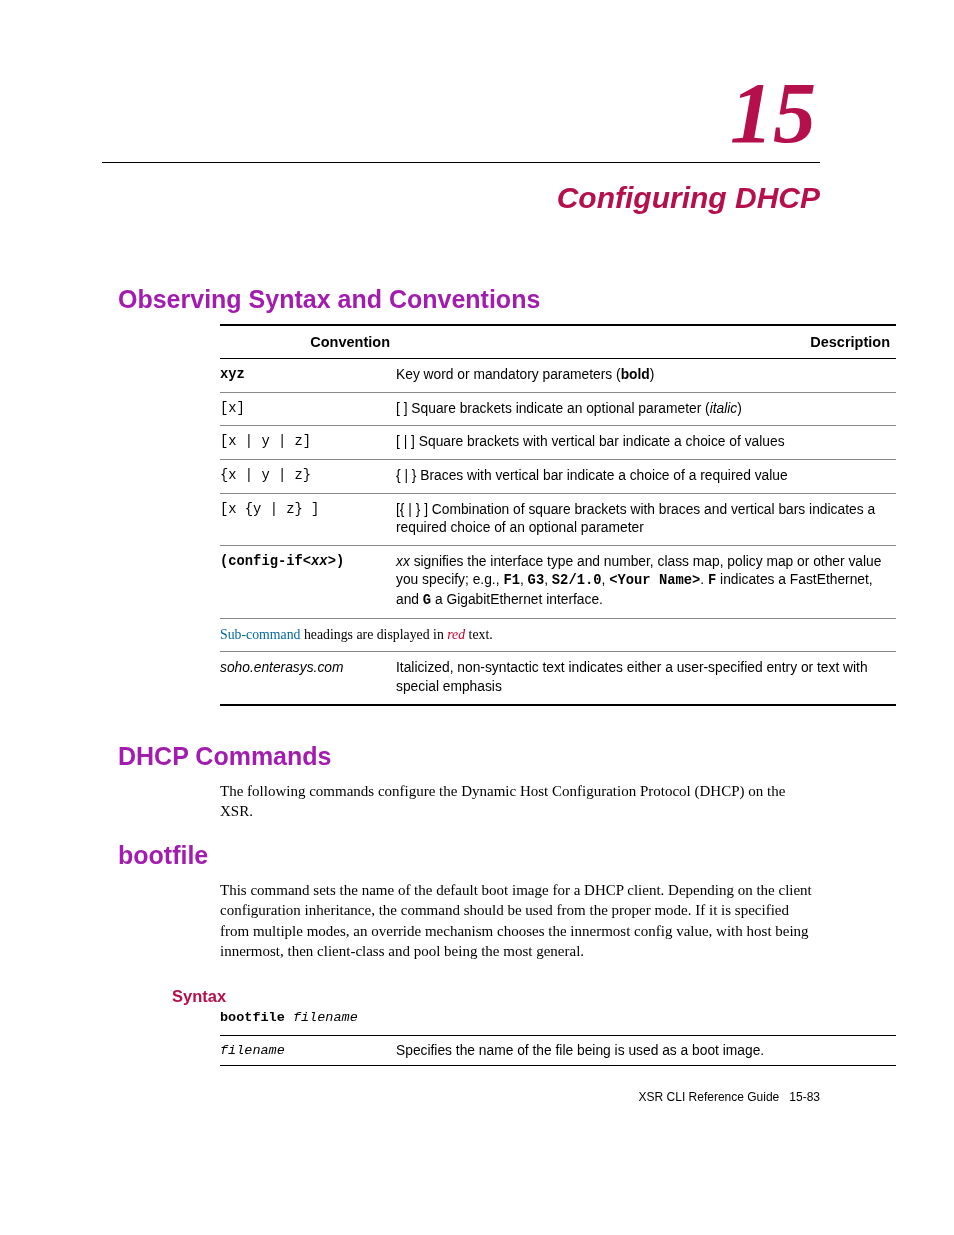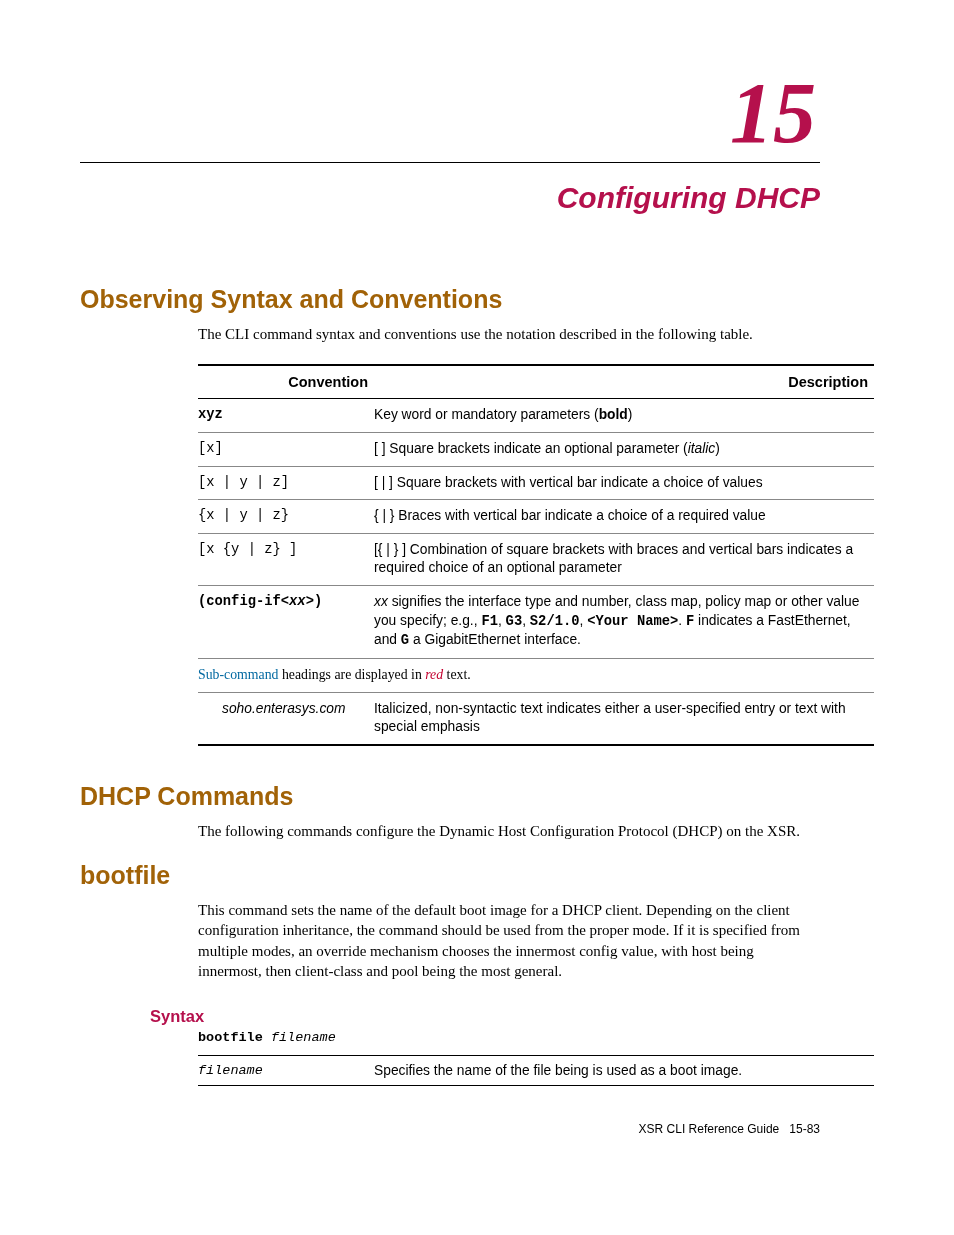--- a/index.html
+++ b/index.html
@@ -7,21 +7,21 @@
     padding: 0;
     background: #fff;
     width: 954px;
   }
   body {
     font-family: "Helvetica Neue", Helvetica, Arial, sans-serif;
     color: #000;
     font-size: 14.5px;
   }
   .page {
-    padding: 70px 80px 50px 80px;
+    padding: 70px 80px 50px 102px;
     box-sizing: border-box;
     width: 900px;
   }
   .chapter-num {
     text-align: right;
     font-family: Georgia, "Times New Roman", serif;
     font-style: italic;
     font-weight: 700;
     font-size: 86px;
     color: #b5104c;
@@ -38,24 +38,24 @@
     text-align: right;
     font-family: Helvetica, Arial, sans-serif;
     font-style: italic;
     font-weight: 700;
     font-size: 30px;
     color: #b5104c;
     margin-top: 18px;
     margin-bottom: 70px;
   }
   .h1 {
-    color: #a16207;
+    color: #a21caf;
     font-weight: 700;
     font-size: 25px;
-    margin: 18px 0 10px 0;
+    margin: 18px 0 10px 16px;
   }
   .h2 {
     color: #b5104c;
     font-weight: 700;
     font-size: 16.5px;
     margin: 26px 0 4px 70px;
   }
   .body-text {
     font-family: "Palatino Linotype", Palatino, Georgia, serif;
     font-size: 15px;
@@ -93,21 +93,20 @@
   }
   td.conv-col1 .nm {
     font-family: "Courier New", monospace;
     font-weight: 400;
   }
   td.conv-col1 .em {
     font-family: Helvetica, Arial, sans-serif;
     font-style: italic;
     font-weight: 400;
     font-size: 13.8px;
-    margin-left: 24px;
   }
   .span-row {
     font-family: "Palatino Linotype", Palatino, Georgia, serif;
     font-size: 15px;
   }
   .span-row-helv {
     font-family: Helvetica, Arial, sans-serif;
     font-size: 14px;
   }
   .red-bold { color: #0369a1; font-weight: 400; }
@@ -133,37 +132,36 @@
     border-top: 1.5px solid #000;
     border-bottom: 1.5px solid #000;
   }
   table.syntax td.c1 {
     width: 170px;
     font-family: "Courier New", monospace;
     font-style: italic;
     font-size: 13.5px;
   }
   .footer {
-    margin-top: 36px;
+    margin-top: 24px;
     text-align: right;
     font-size: 12px;
     color: #000;
   }
 </style>
 </head>
 <body>
 
 <div class="page">
 
   <div class="chapter-num">15</div>
   <hr class="chapter-rule">
   <div class="chapter-title">Configuring DHCP</div>
 
   <div class="h1">Observing Syntax and Conventions</div>
-  <div class="body-text">The CLI command syntax and conventions use the notation described in the following table.</div>
 
   <table class="conv">
     <tbody>
         <tr>
       <th>Convention</th>
       <th>Description</th>
     </tr>
 
     <tr>
       <td class="conv-col1">xyz</td>

